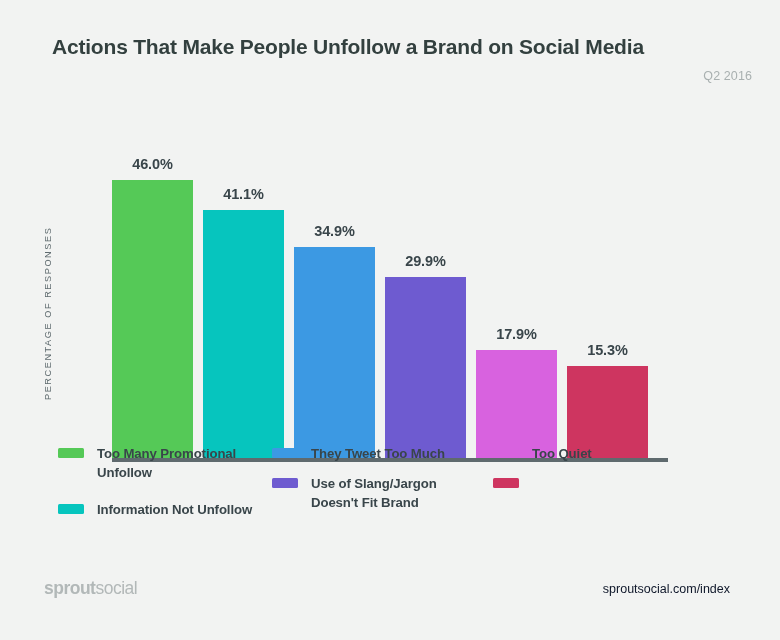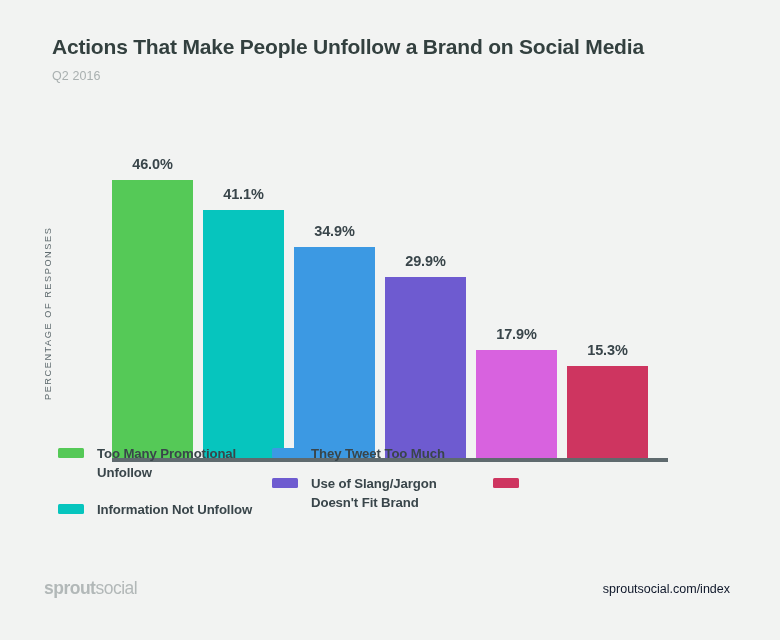--- a/index.html
+++ b/index.html
@@ -30,20 +30,21 @@
     letter-spacing: -0.2px;
     line-height: 30px;
     white-space: nowrap;
   }
   #chart-subtitle {
     margin-top: 7px;
     font-size: 12.5px;
     font-weight: normal;
     color: #a9b0b0;
     letter-spacing: 0.1px;
+    text-align: right;
   }
 
   
   #y-axis-label {
     position: absolute;
     left: 43px;
     top: 172px;
     width: 230px;
     transform: rotate(-90deg);
     transform-origin: 0 0;
@@ -229,20 +230,21 @@
         <span class="legend-label" style="width: 180px;">They Tweet Too Much</span>
       </div>
       <div class="legend-item" style="top: 30px; width: 200px;">
         <span class="legend-swatch" style="background: rgb(110, 91, 208);"></span>
         <span class="legend-label" style="width: 160px;">Use of Slang/Jargon Doesn't Fit Brand</span>
       </div>
     </div>
     <div class="legend-col" style="left: 435px;">
       <div class="legend-item" style="top: 0px; width: 220px;">
         <span class="legend-swatch" style="background: rgb(216, 98, 223);"></span>
+        <span class="legend-label" style="width: 180px;">Too Quiet</span>
       </div>
       <div class="legend-item" style="top: 30px; width: 220px;">
         <span class="legend-swatch" style="background: rgb(206, 53, 96);"></span>
       </div>
     </div>
   </div>
 
 <div id="footer">
   <div id="brand-logo">
     <span id="brand-sprout">sprout</span><span id="brand-social">social</span>

